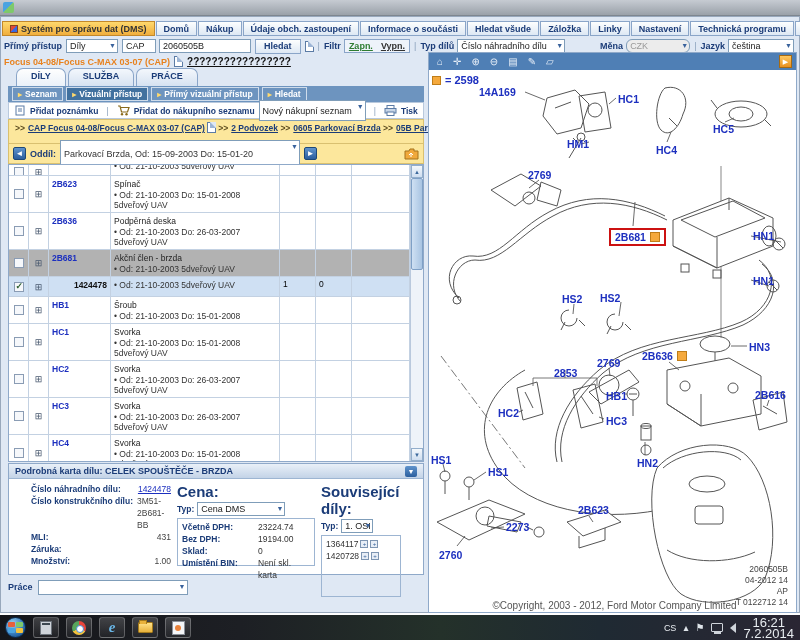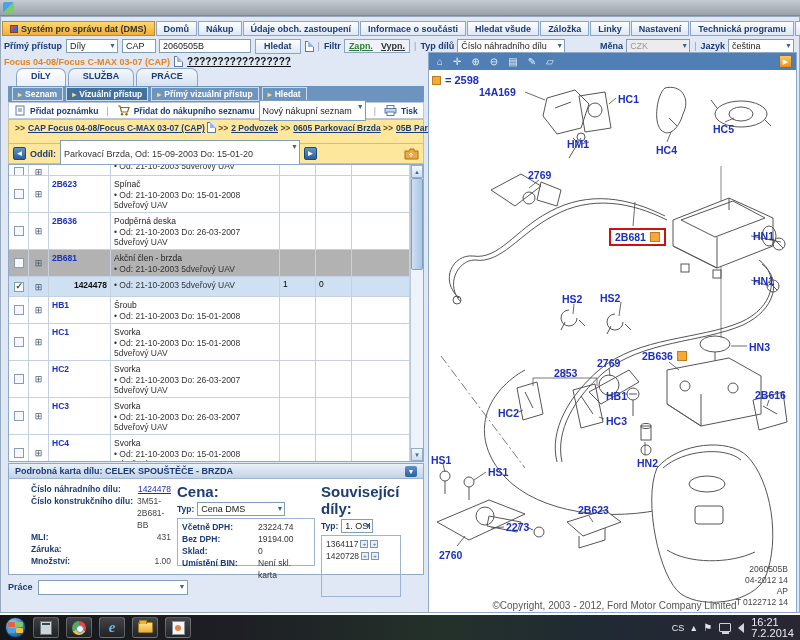--- a/index.html
+++ b/index.html
@@ -31,21 +31,21 @@
   .box { height:14px; border:1px solid #7f9db9; background:#fff; display:flex; align-items:center; padding:0 3px; font-size:9px; color:#222; white-space:nowrap; }
   .ddl { position:relative; padding-right:13px; }
   .ddl::after { content:"▼"; position:absolute; right:1px; top:2px; font-size:7px; color:#39629c; }
   .sbtn { height:15px; border:1px solid #8aa5c8; background:linear-gradient(#fdfefe,#dde8f4);
     color:#1b3c78; font-size:9px; font-weight:bold; padding:0 8px; display:flex; align-items:center; cursor:pointer; }
   .vsep { color:#8aa0bb; margin:0 4px; }
   .filter-box { display:flex; border:1px solid #8aa5c8; height:14px; align-items:center; background:#eef3fa; }
   .filter-box span { padding:0 4px; font-size:9px; font-weight:bold; text-decoration:underline; cursor:pointer; }
   #filter-on { color:#2e7d32; }
   #filter-off { color:#333; }
-  .disabled-box { background:#ececec; color:#9a9a9a; }
+  .disabled-box { background:#ececec; color:#9a9a9a;border-radius:6px; }
 
   
   #ctx { position:absolute; left:4px; top:55px; width:420px; height:13px; display:flex; align-items:center; gap:4px; }
   #ctx .vehicle { color:#e8821e; font-size:9px; font-weight:bold; }
   #ctx .qmarks { color:#111; font-size:10px; font-weight:bold; text-decoration:underline; }
   .page-ic { width:9px; height:11px; background:#fff; border:1px solid #5b7ba5; position:relative; }
   .page-ic::after { content:""; position:absolute; right:-1px; top:-1px; border:3px solid; border-color:#dfe8f4 #dfe8f4 #9db5d5 #9db5d5; }
 
   
   #left-panel { position:absolute; left:8px; top:68px; width:416px; height:532px; }
@@ -168,21 +168,21 @@
   .ic-ie { color:#6ab7e8; font-size:15px; font-weight:bold; font-style:italic; font-family:"Liberation Serif",serif; }
   .ic-folder { width:15px; height:11px; background:linear-gradient(#ffe28a,#e8b23c); border:1px solid #a57b1c; border-radius:1px; position:relative; }
   .ic-folder::before { content:""; position:absolute; left:0; top:-3px; width:6px; height:3px; background:#e8b23c; border:1px solid #a57b1c; border-bottom:none; }
   .ic-app { width:13px; height:14px; background:#f4f6f8; border:1px solid #8a9099; display:flex; align-items:center; justify-content:center; }
   .ic-app b { width:6px; height:6px; border-radius:50%; background:#e8823c; }
   #tray { margin-left:auto; display:flex; align-items:center; gap:7px; padding-right:6px; color:#e8ecf0; font-size:9px; }
   #tray .tico { cursor:pointer; color:#dfe5ea; font-size:10px; }
   .ic-net { width:12px; height:9px; border:1px solid #cfd4da; border-radius:1px; position:relative; }
   .ic-net::after { content:""; position:absolute; left:2px; bottom:-3px; width:7px; height:2px; background:#cfd4da; }
   .ic-spk { width:0; height:0; border:5px solid transparent; border-right:6px solid #cfd4da; border-left:none; position:relative; }
-  #clock { text-align:left; line-height:11px; font-size:11px; cursor:default; }
+  #clock { text-align:center; line-height:11px; font-size:13px; cursor:default; }
 </style>
 </head>
 <body>
 
 <div id="stage">
 
   <div id="browser-strip">
     <span class="bicon"></span>
   </div>
 

